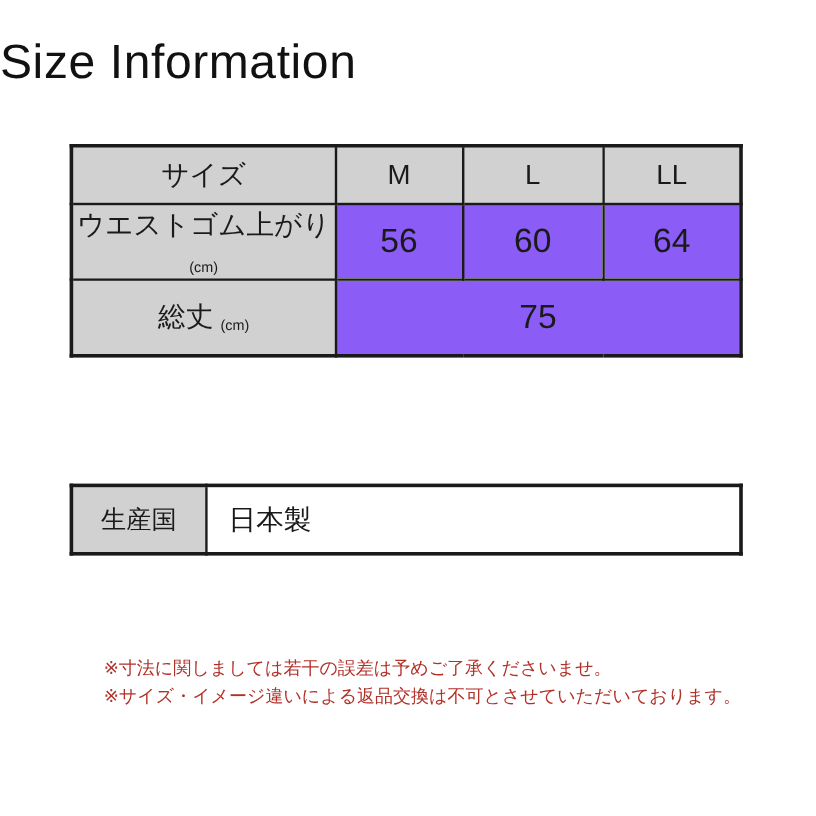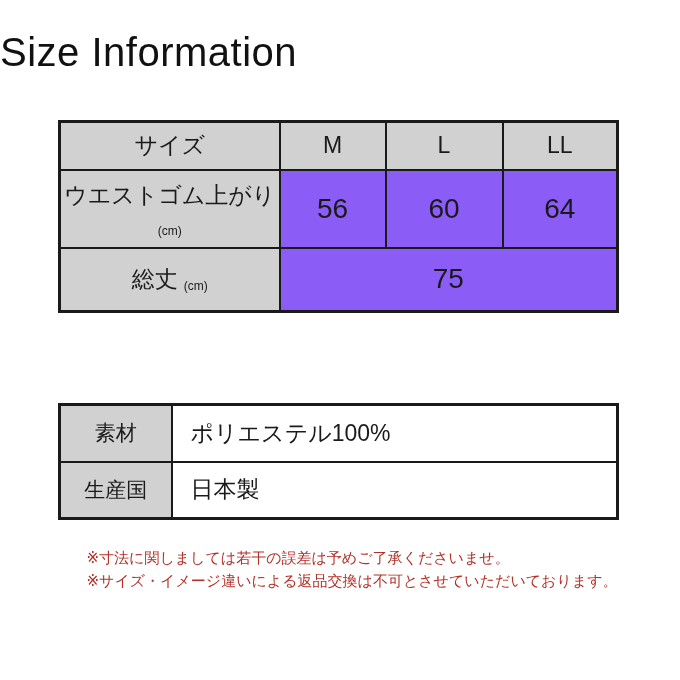--- a/index.html
+++ b/index.html
@@ -40,21 +40,21 @@
     position:absolute;
     left:58px;top:120px;
     width:558px;
     border:3px solid var(--border);
   }
   .size-table th{
     background:var(--cell-bg);
     font-size:23px;
   }
   .size-table .hrow{height:48px;}
-  .size-table .r2{height:78px;}
+  .size-table .r2{height:63px;}
   .size-table .r3{height:64px;}
   .label-cell{
     background:var(--cell-bg);
     font-size:23px;
   }
   .num-cell{
     font-size:28px;
     background:#8b5cf6;
   }
   .unit{
@@ -131,24 +131,20 @@
     </tr>
   </tbody>
     </table>
 
   <table class="spec-table">
     <colgroup>
       <col style="width:112px">
         <col style="width:446px">
     </colgroup>
     <tbody>
-        <tr>
-      <td class="spec-label">素材</td>
-      <td class="spec-value">ポリエステル100%</td>
-    </tr>
     <tr>
       <td class="spec-label">生産国</td>
       <td class="spec-value">日本製</td>
     </tr>
   </tbody>
     </table>
 
   <div class="notes">
     <div class="notes-inner">
       <div>※寸法に関しましては若干の誤差は予めご了承くださいませ。</div>

